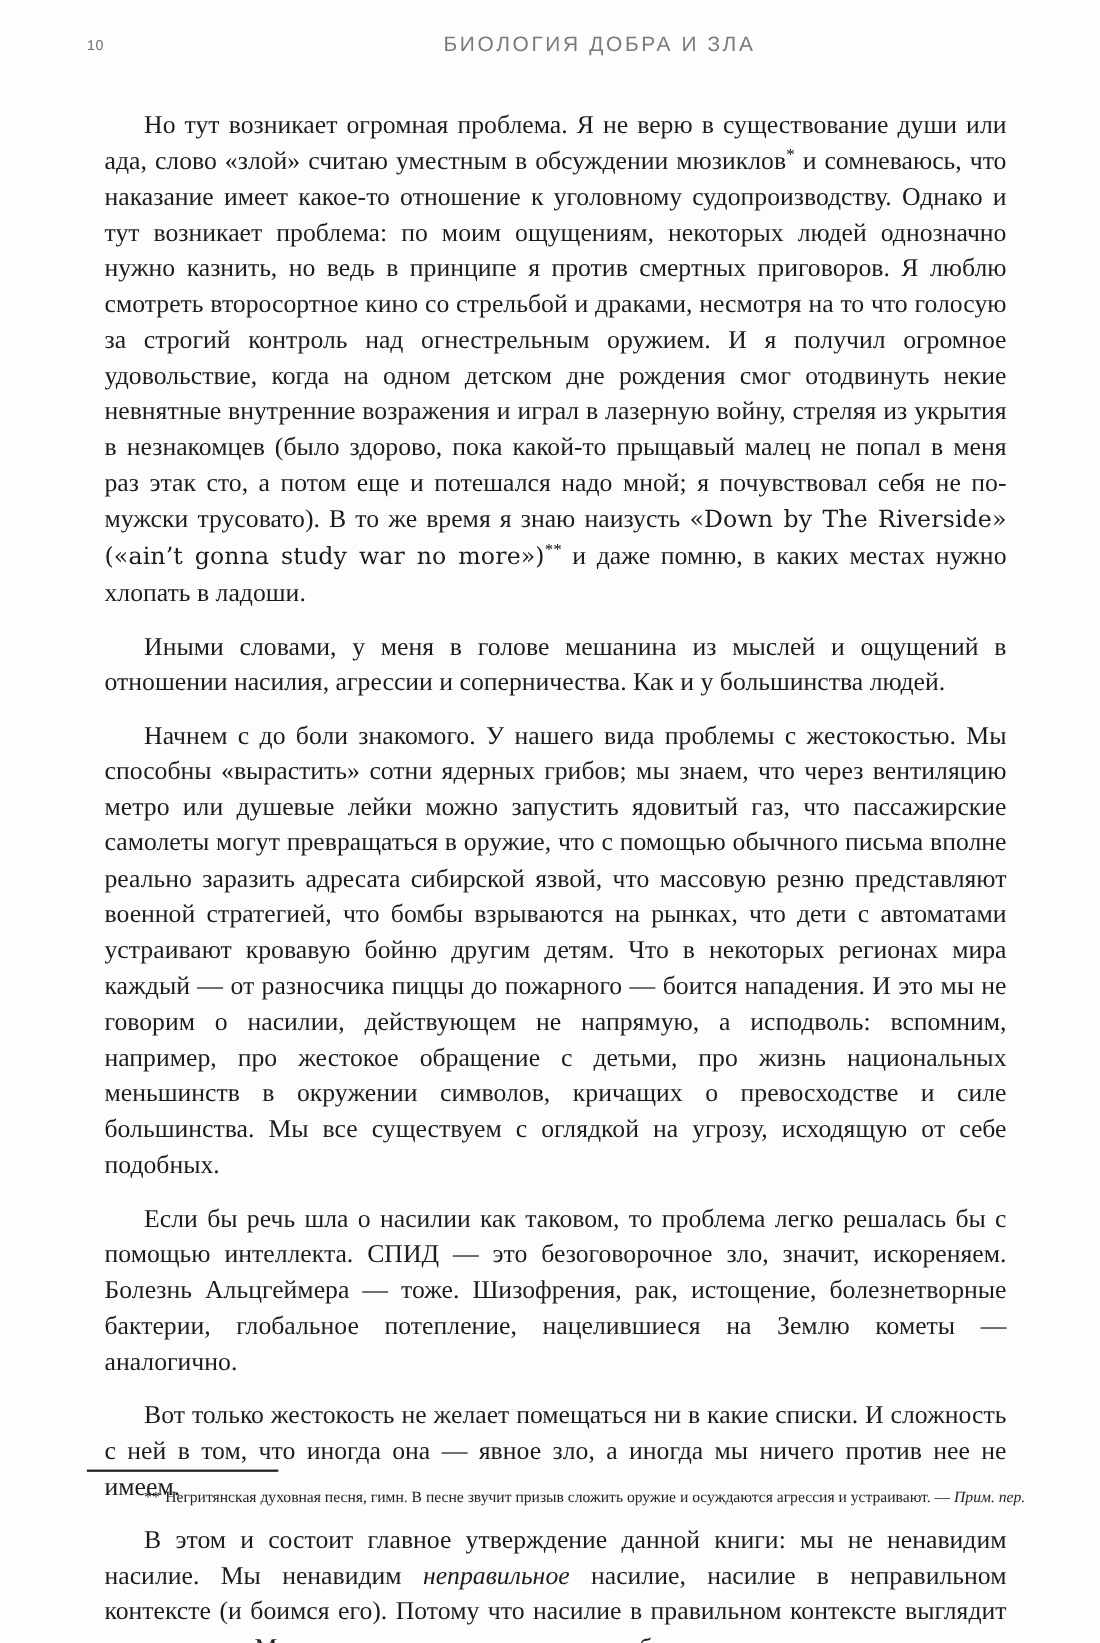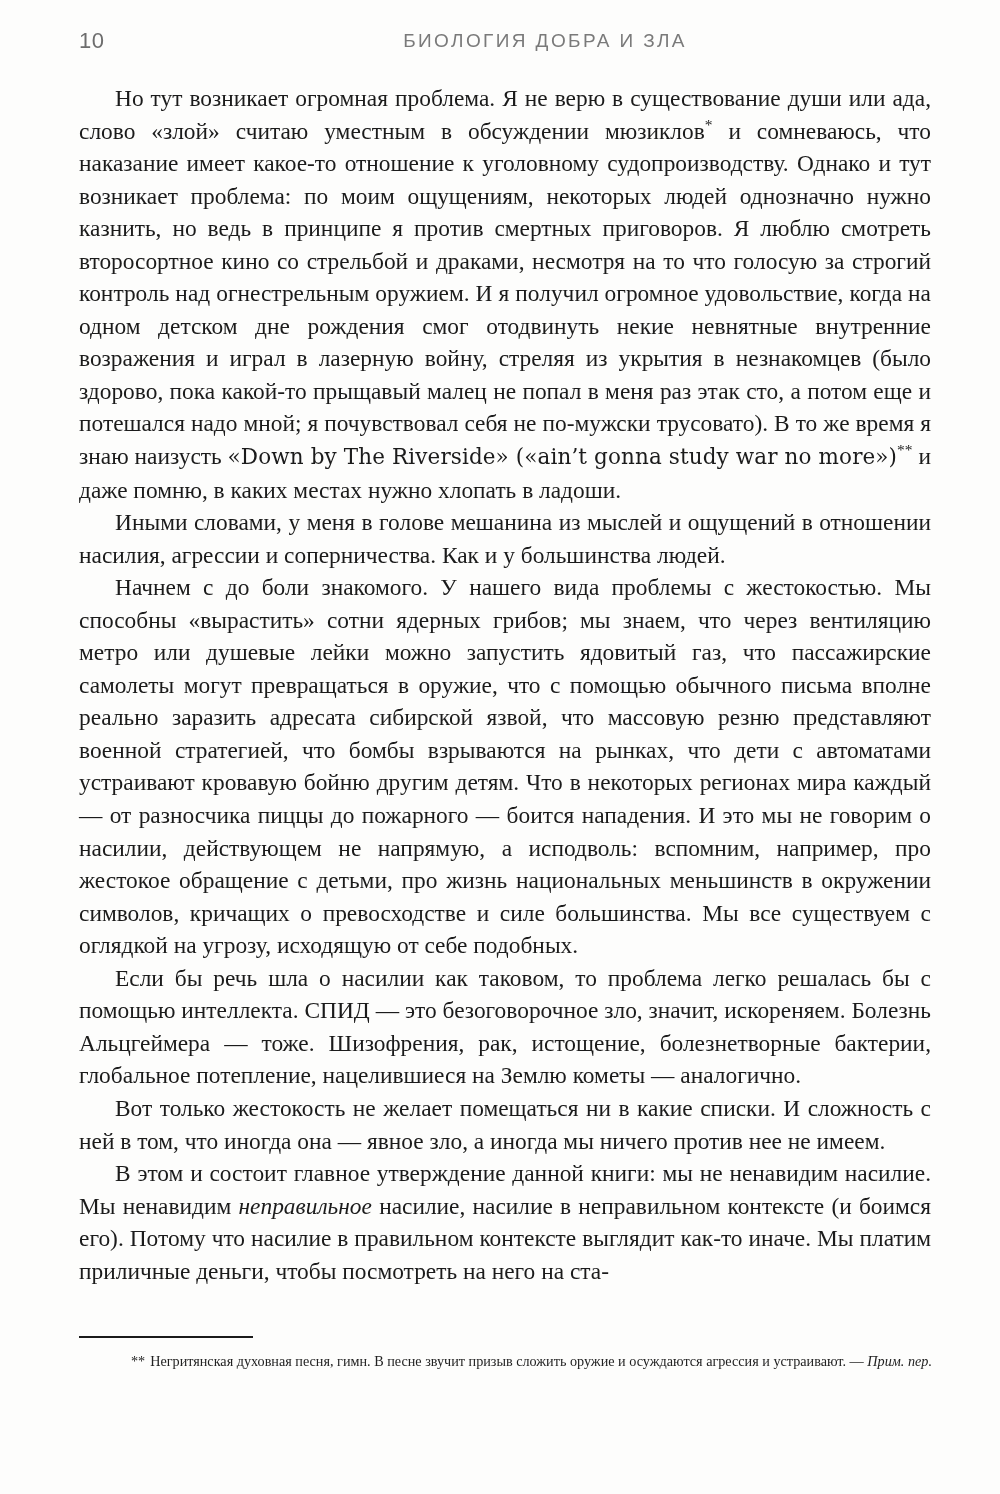--- a/index.html
+++ b/index.html
@@ -23,21 +23,21 @@
     top: 28px;
     left: 79px;
     width: 852px;
     height: 26px;
   }
   .folio {
     position: absolute;
     left: 0;
     top: 0;
     font-family: "Liberation Sans", "DejaVu Sans", sans-serif;
-    font-size: 22px;
+    font-size: 13px;
     font-weight: 300;
     color: #6d6d6d;
     letter-spacing: 0.5px;
     line-height: 26px;
   }
   .head-title {
     position: absolute;
     left: 0;
     right: 0;
     top: 0;
@@ -57,21 +57,21 @@
     left: 79px;
     top: 82px;
     width: 852px;
     font-size: 23.4px;
     line-height: 32.55px;
     text-align: justify;
     text-justify: inter-word;
     hyphens: manual;
   }
   .body-block p {
-    margin: 0;
+    margin: 16px;
     text-indent: 36px;
   }
   .latin {
     font-family: "DejaVu Serif", "Liberation Serif", serif;
     font-size: 21.5px;
     letter-spacing: 0.1px;
   }
   .ital {
   }
   sup.fn {

